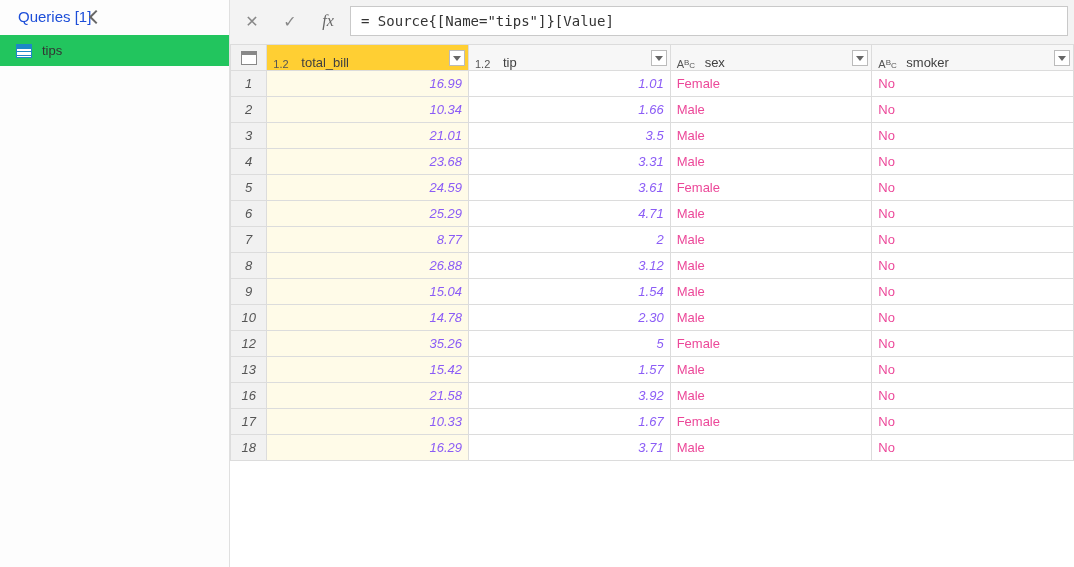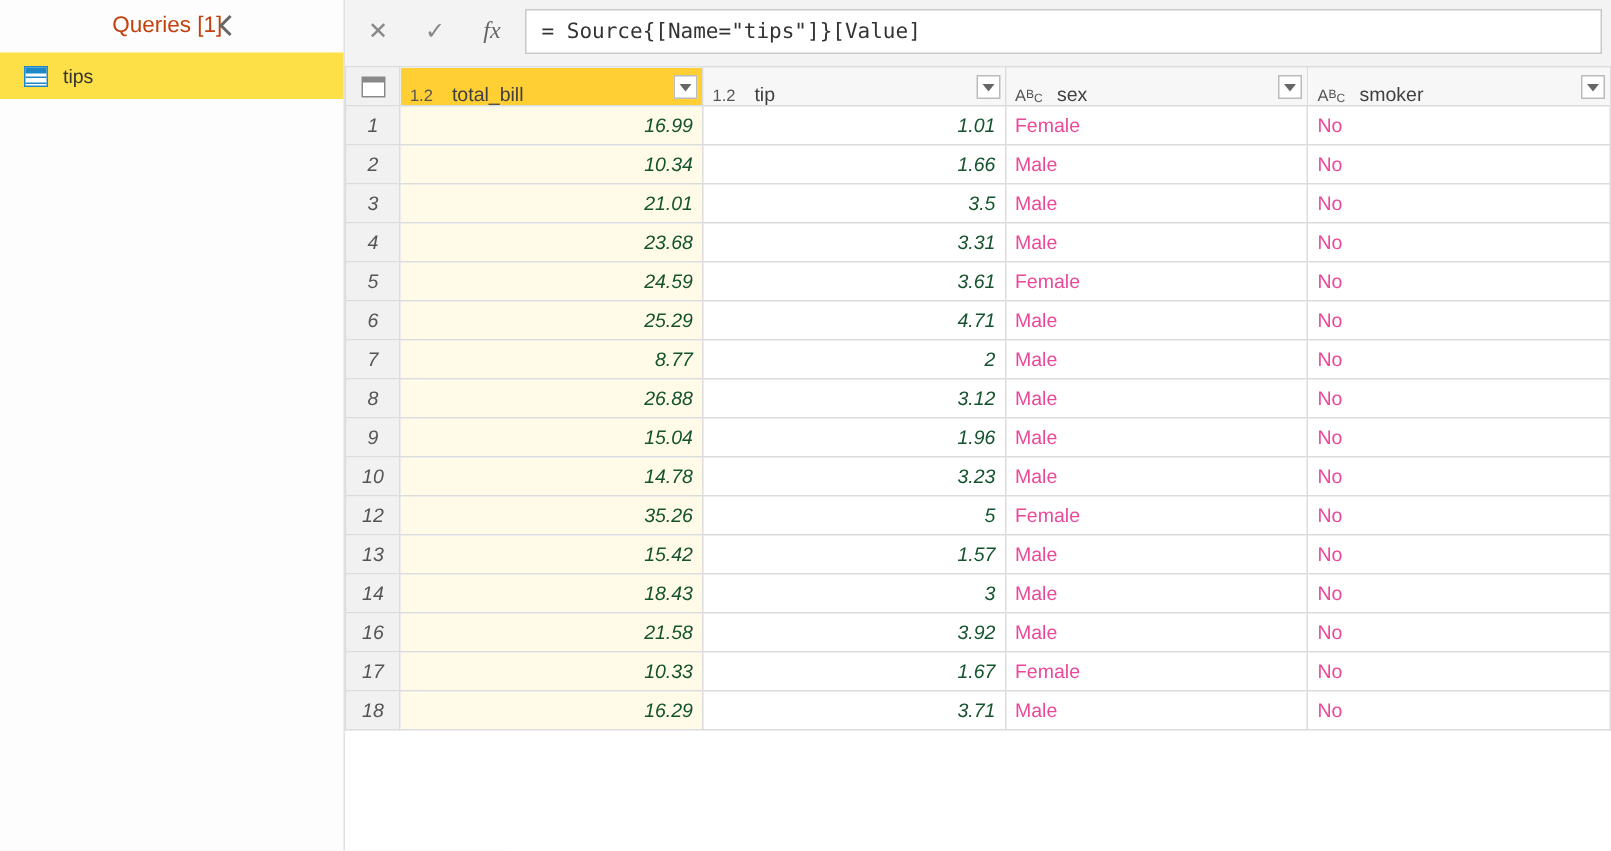--- a/index.html
+++ b/index.html
@@ -21,38 +21,38 @@
   .queries-panel {
     width: 230px;
     background: #fdfdfd;
     border-right: 1px solid #e0e0e0;
     display: flex;
     flex-direction: column;
   }
   .queries-header {
     display: flex;
     align-items: center;
-    justify-content: center;
+    justify-content: flex-start;
     padding: 8px 14px 10px 18px;
-    color: #c2410c;
+    color: #1d4ed8;
     font-size: 15px;
   }
   .chevron {
     width: 10px; height: 10px;
     border-left: 2px solid #666;
     border-bottom: 2px solid #666;
     transform: rotate(45deg);
     cursor: pointer;
   }
   .query-item {
     display: flex;
     align-items: center;
     gap: 10px;
     padding: 8px 16px;
-    background: #fde047;
+    background: #22c55e;
     cursor: pointer;
   }
   .table-icon {
     width: 16px; height: 14px;
     border: 1px solid #1e88c7;
     position: relative;
     background: #fff;
   }
   .table-icon::before {
     content: "";
@@ -188,21 +188,21 @@
   }
   td.rownum {
     background: #f1f1f1;
     text-align: center;
     color: #555;
     font-style: italic;
   }
   td.num {
     text-align: right;
     font-style: italic;
-    color: #14532d;
+    color: #8b5cf6;
   }
   td.txt {
     text-align: left;
     color: #ec4899;
   }
   td.sel-col { background: #fffbe8; }
 </style>
 </head>
 <body>
 
@@ -326,53 +326,46 @@
             <tr>
               <td class="rownum">8</td>
               <td class="num sel-col">26.88</td>
               <td class="num">3.12</td>
               <td class="txt">Male</td>
               <td class="txt">No</td>
             </tr>
             <tr>
               <td class="rownum">9</td>
               <td class="num sel-col">15.04</td>
-              <td class="num">1.96</td>
+              <td class="num">1.54</td>
               <td class="txt">Male</td>
               <td class="txt">No</td>
             </tr>
             <tr>
               <td class="rownum">10</td>
               <td class="num sel-col">14.78</td>
-              <td class="num">3.23</td>
+              <td class="num">2.30</td>
               <td class="txt">Male</td>
               <td class="txt">No</td>
             </tr>
             <tr>
               <td class="rownum">12</td>
               <td class="num sel-col">35.26</td>
               <td class="num">5</td>
               <td class="txt">Female</td>
               <td class="txt">No</td>
             </tr>
             <tr>
               <td class="rownum">13</td>
               <td class="num sel-col">15.42</td>
               <td class="num">1.57</td>
               <td class="txt">Male</td>
               <td class="txt">No</td>
             </tr>
             <tr>
-              <td class="rownum">14</td>
-              <td class="num sel-col">18.43</td>
-              <td class="num">3</td>
-              <td class="txt">Male</td>
-              <td class="txt">No</td>
-            </tr>
-            <tr>
               <td class="rownum">16</td>
               <td class="num sel-col">21.58</td>
               <td class="num">3.92</td>
               <td class="txt">Male</td>
               <td class="txt">No</td>
             </tr>
             <tr>
               <td class="rownum">17</td>
               <td class="num sel-col">10.33</td>
               <td class="num">1.67</td>

